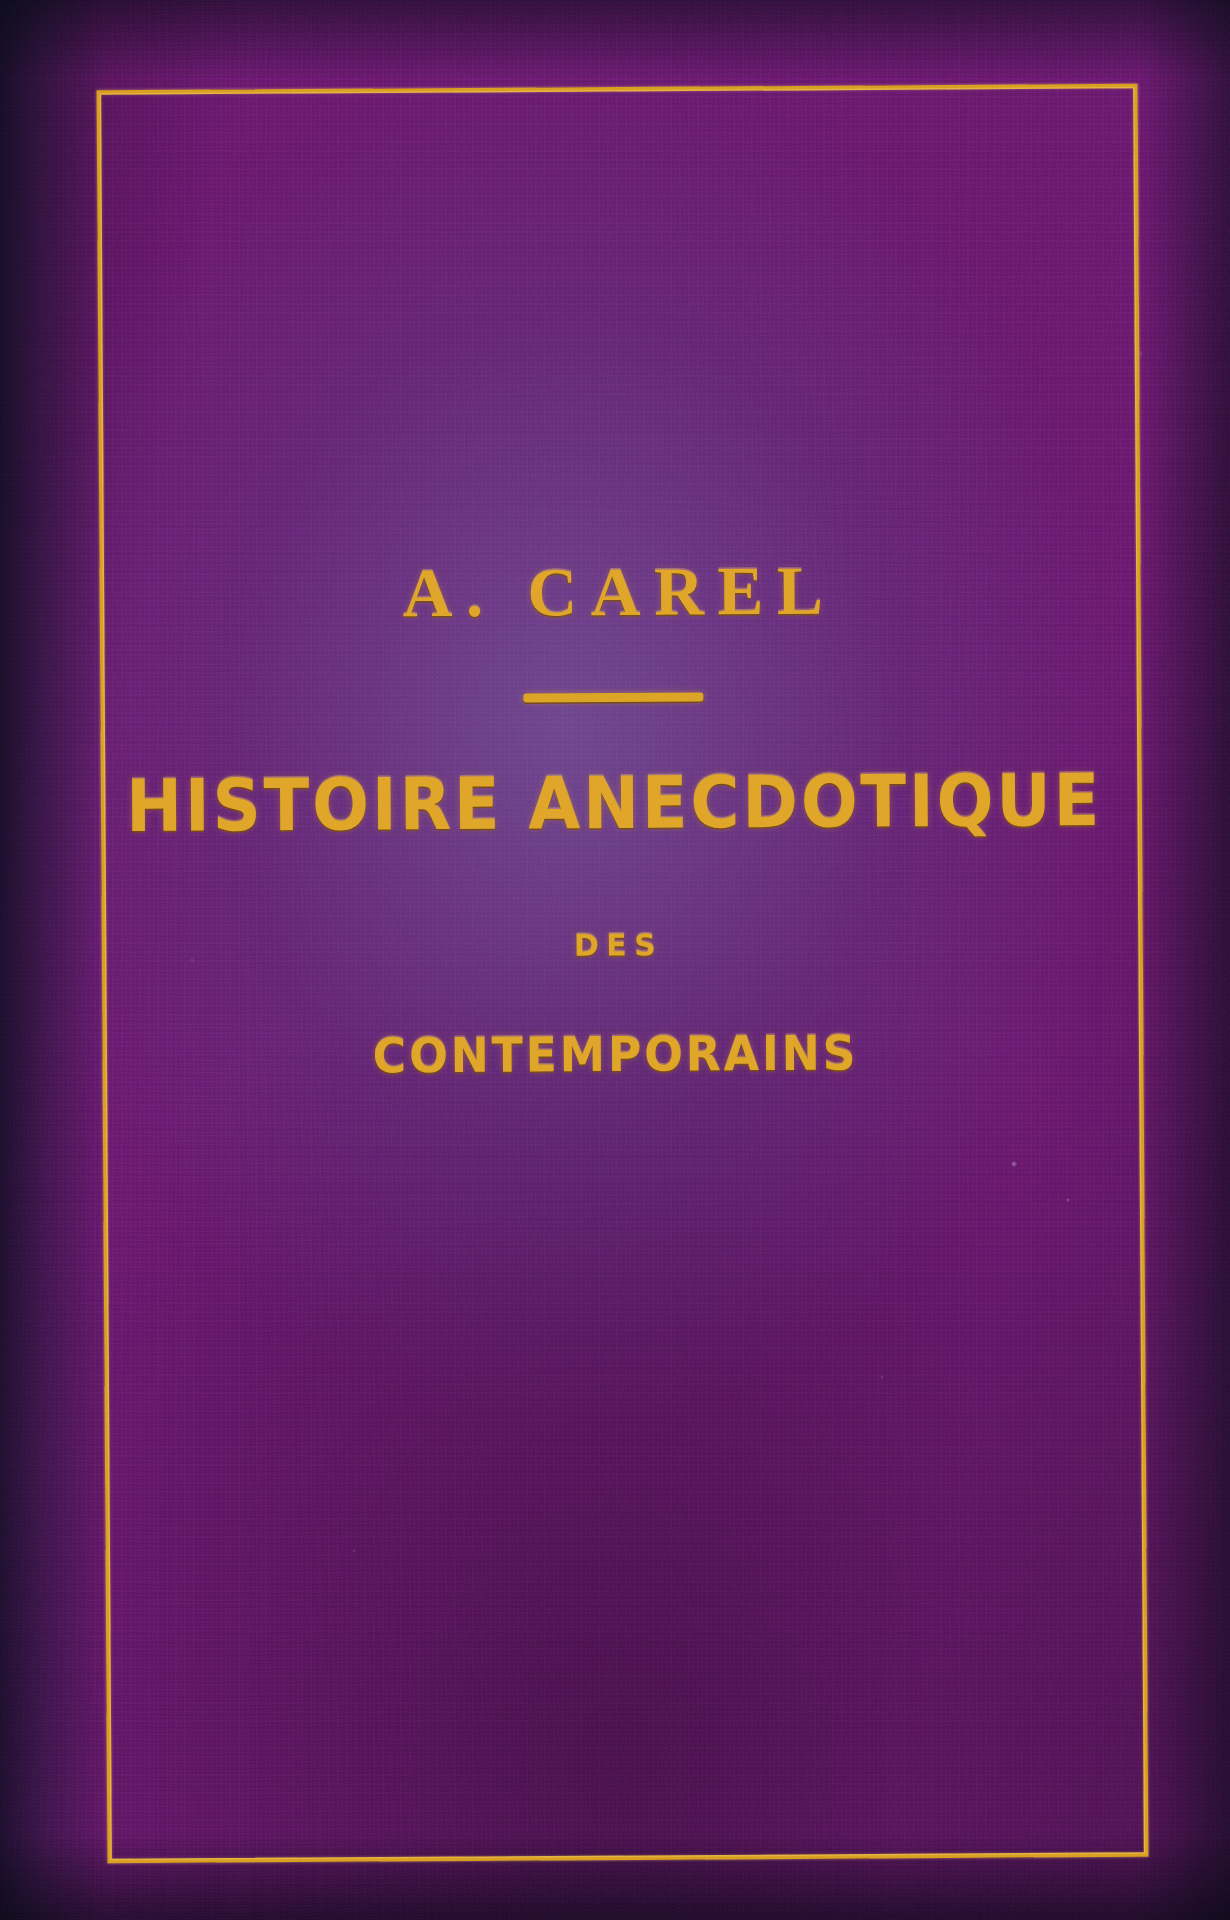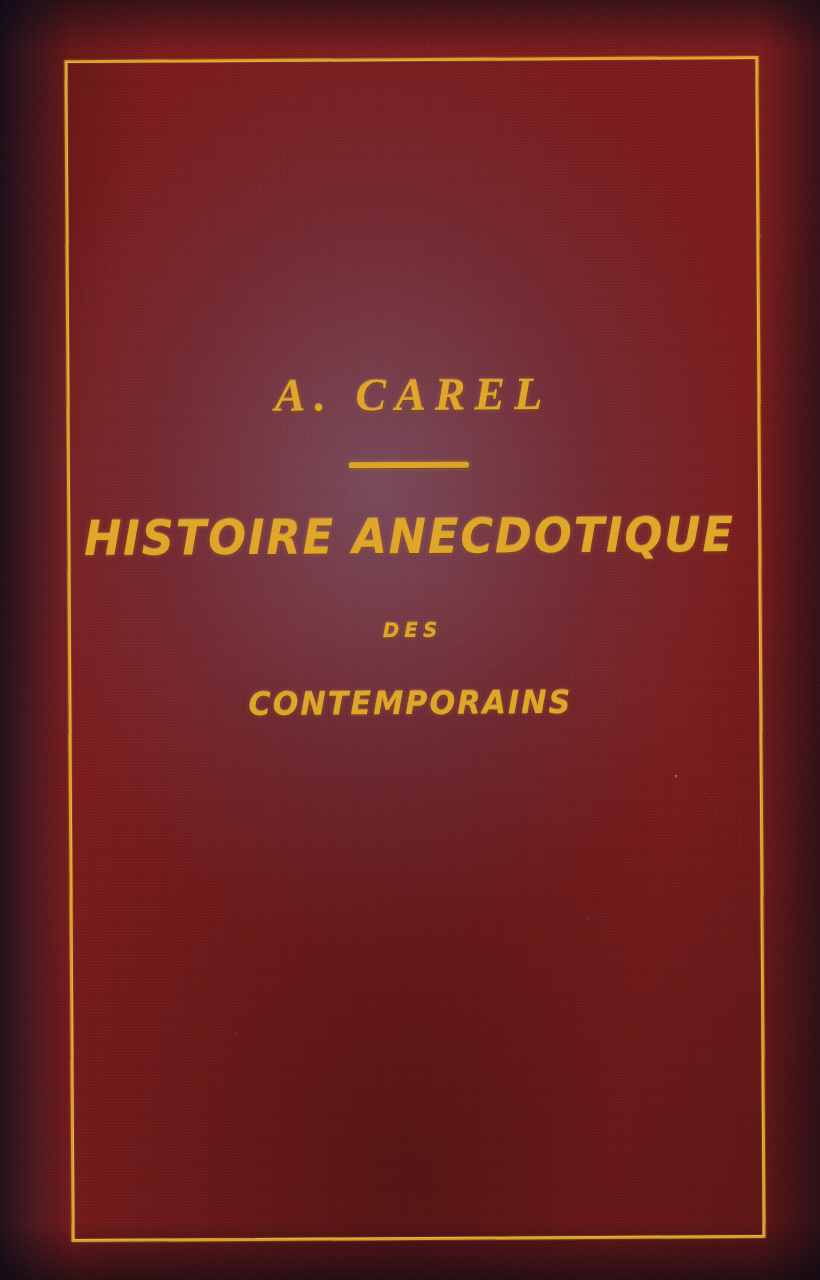--- a/index.html
+++ b/index.html
@@ -11,23 +11,22 @@
     width: 820px;
     height: 1280px;
     overflow: hidden;
     font-family: "Liberation Serif", serif;
   }
 
   #book-cover {
     position: relative;
     width: 820px;
     height: 1280px;
-    background: #7f1d1d;
+    background: #701a75;
     overflow: hidden;
-    font-style: italic;
   }
 
   
   .cloth-texture {
     position: absolute;
     inset: 0;
     background-image:
       repeating-linear-gradient(0deg,
         rgba(255,255,255,0.035) 0px,
         rgba(255,255,255,0.035) 1px,

